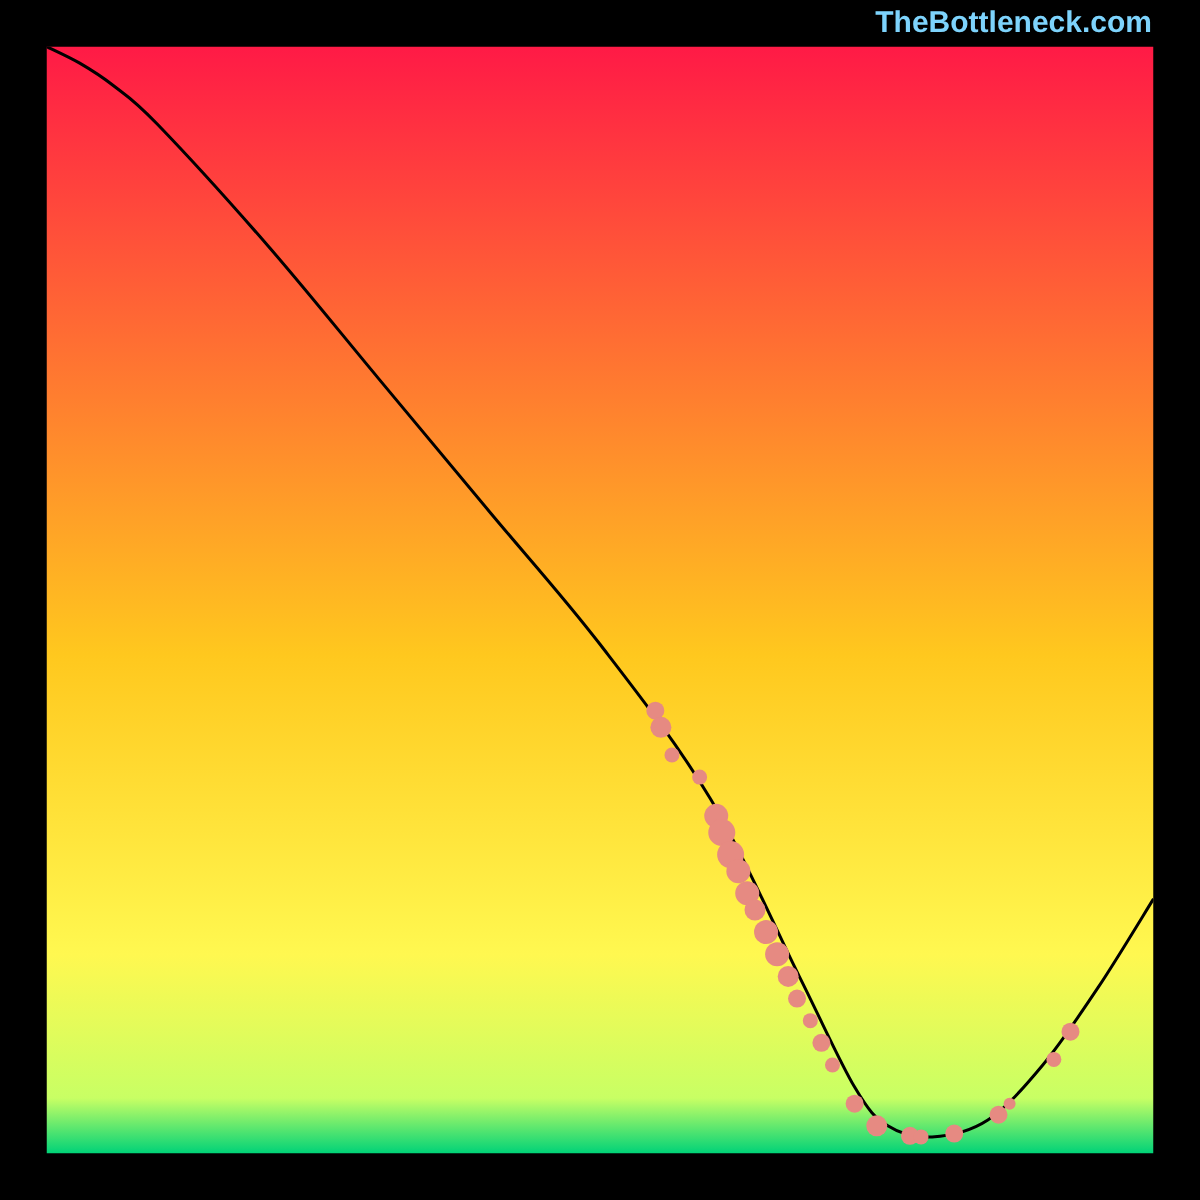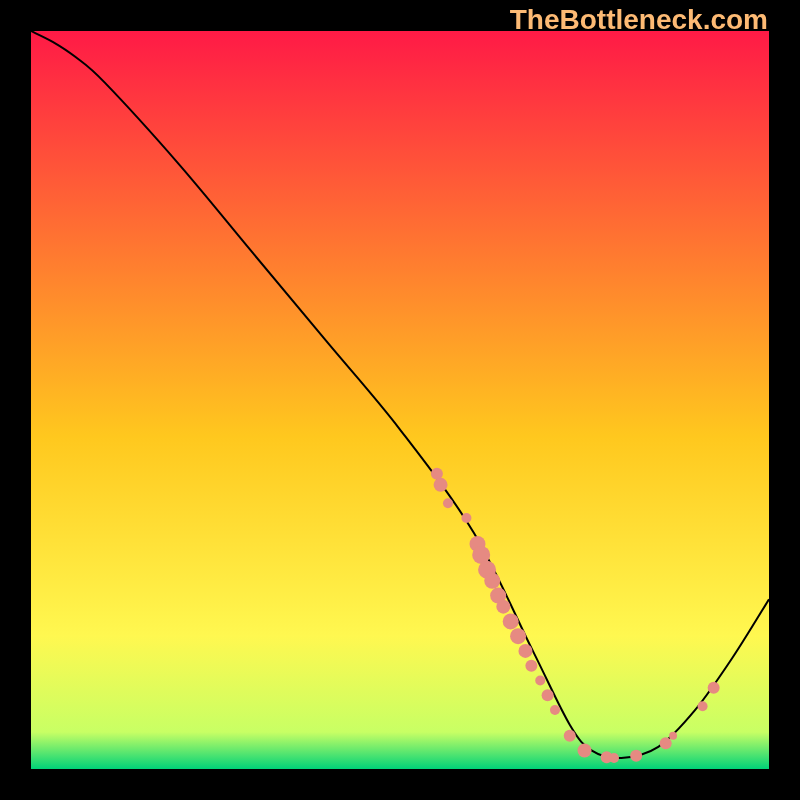--- a/index.html
+++ b/index.html
@@ -15,23 +15,23 @@
     left: 31px;
     top: 31px;
     width: 738px;
     height: 738px;
   }
   .attribution {
     position: absolute;
     top: 4px;
     right: 32px;
     font-family: Arial, Helvetica, sans-serif;
-    font-size: 28px;
+    font-size: 20px;
     font-weight: bold;
-    color: #fdba74;
+    color: #7dd3fc;
   }
   svg {
     display: block;
   }
 </style>
 </head>
 <body>
 
 <div class="attribution">TheBottleneck.com</div>
 

